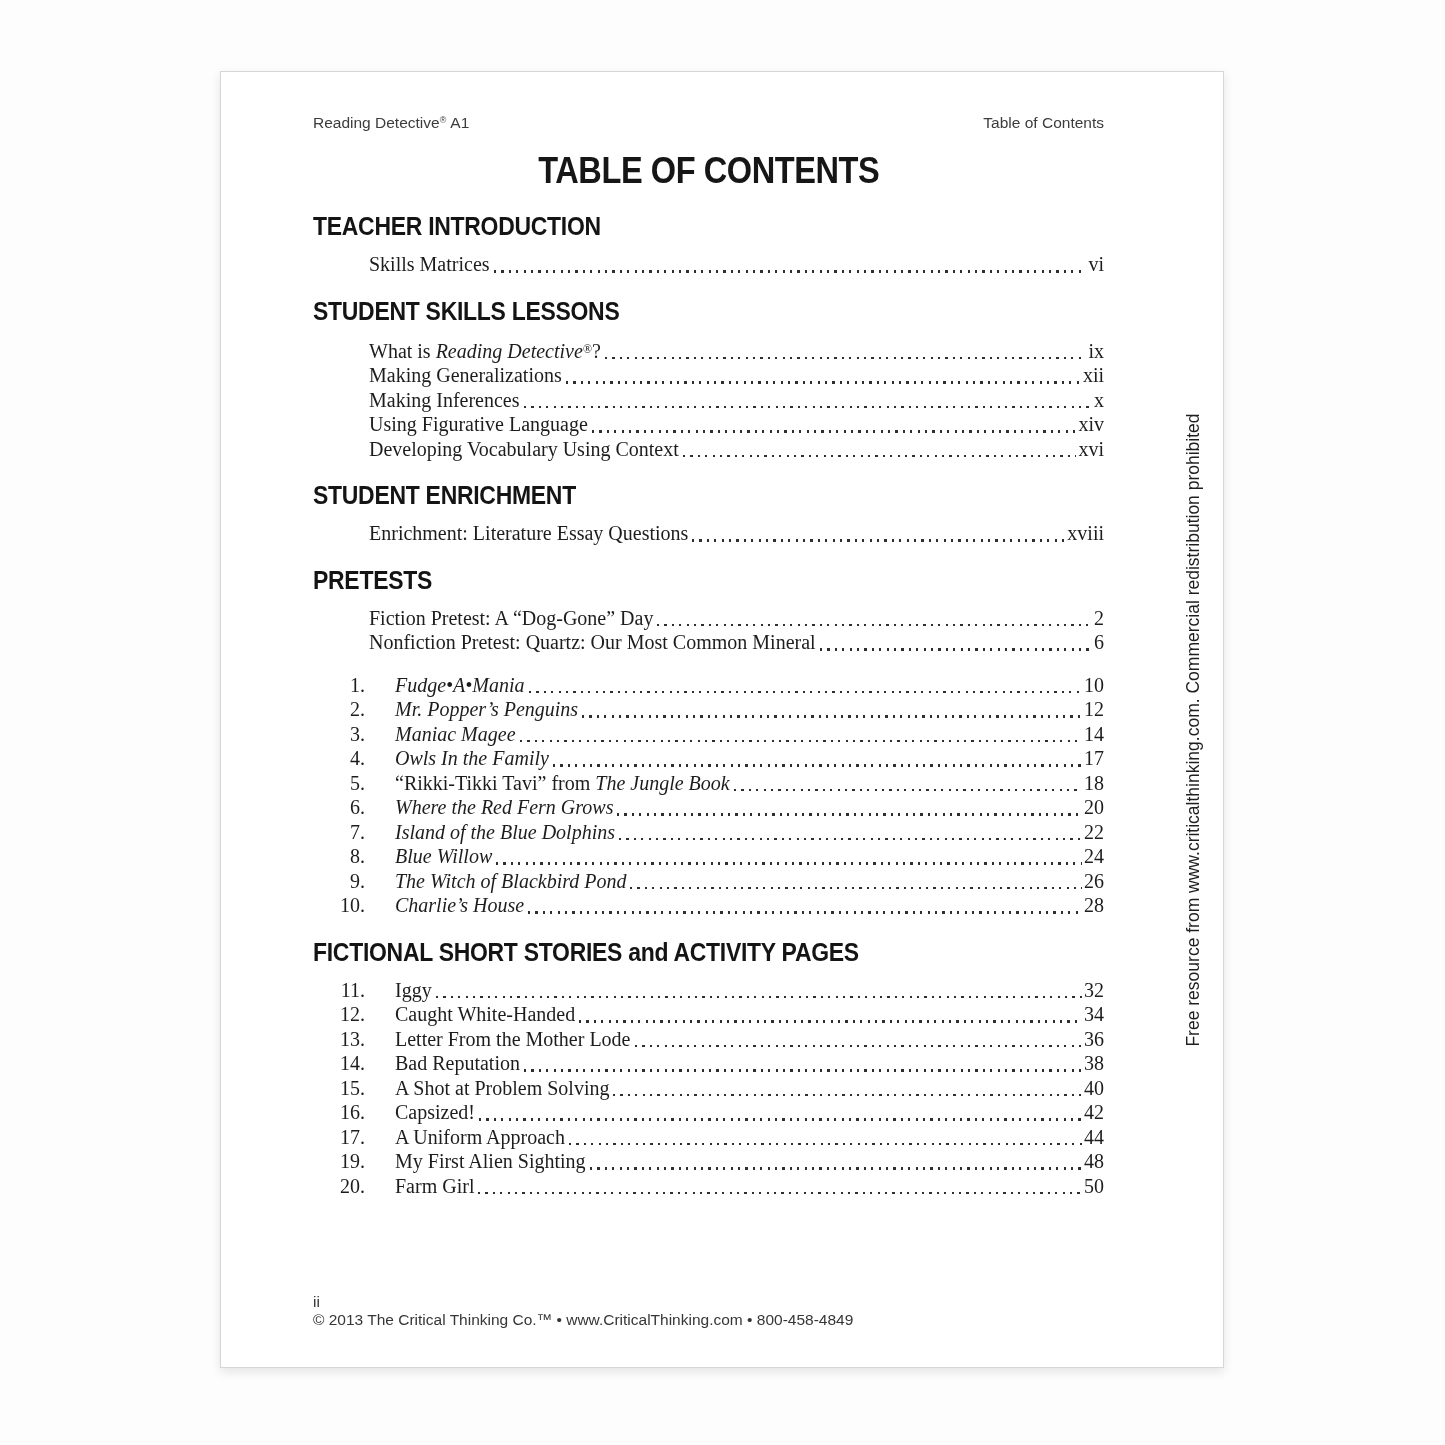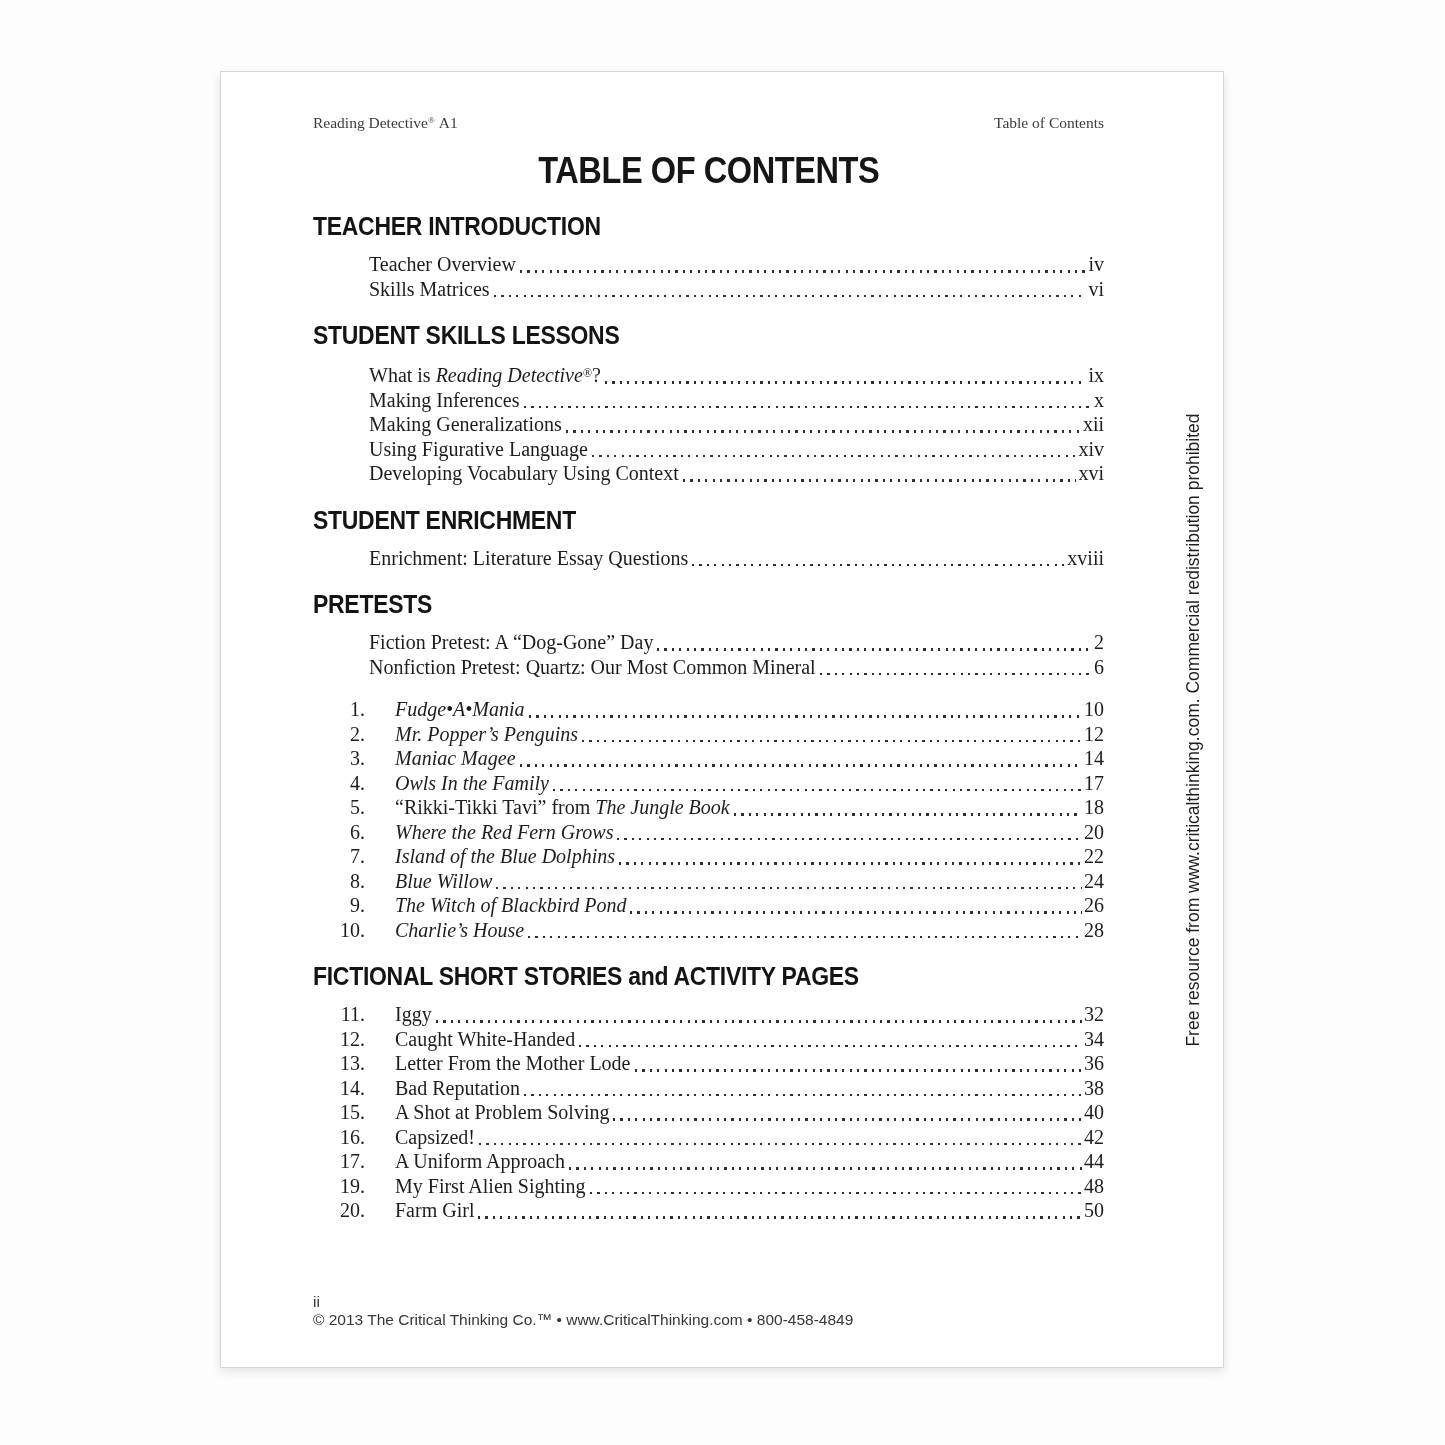--- a/index.html
+++ b/index.html
@@ -19,21 +19,20 @@
     border: 1px solid #d6d6d6;
     box-shadow: 0 4px 10px rgba(0,0,0,0.10);
     padding: 42px 119px 0 92px;
   }
   .runhead {
     display: flex;
     justify-content: space-between;
     align-items: baseline;
     font-size: 15.5px;
     color: #3c3c3c;
-    font-family: Liberation Serif, serif;
   }
   .runhead .hsup { font-size: 9px; vertical-align: 5px; }
   .runhead .hsuffix { margin-left: 4px; }
   .doc-title { text-align: center; margin-top: 18px; height: 42px; }
   .doc-title > span {
     display: inline-block;
     font-weight: bold;
     font-size: 37px;
     letter-spacing: -0.5px;
     color: #161616;
@@ -113,46 +112,41 @@
   </div>
 
   <div class="doc-title">
     <span>TABLE OF CONTENTS</span>
   </div>
 
   <div class="toc">
       <div class="section">
         <div class="sec-heading"><span>TEACHER INTRODUCTION</span></div>
         <div class="row plain">
-          <span class="etitle"><span>Teacher Overview</span></span>
-          <span class="leader"></span>
-          <span class="pagenum">iv</span>
-        </div>
-        <div class="row plain">
           <span class="etitle"><span>Skills Matrices</span></span>
           <span class="leader"></span>
           <span class="pagenum">vi</span>
         </div>
       </div>
       <div class="section">
         <div class="sec-heading"><span>STUDENT SKILLS LESSONS</span></div>
         <div class="row plain">
           <span class="etitle"><span>What is </span><span class="italic ">Reading Detective</span><span class="italic sup">®</span><span>?</span></span>
           <span class="leader"></span>
           <span class="pagenum">ix</span>
         </div>
         <div class="row plain">
+          <span class="etitle"><span>Making Generalizations</span></span>
+          <span class="leader"></span>
+          <span class="pagenum">xii</span>
+        </div>
+        <div class="row plain">
           <span class="etitle"><span>Making Inferences</span></span>
           <span class="leader"></span>
           <span class="pagenum">x</span>
-        </div>
-        <div class="row plain">
-          <span class="etitle"><span>Making Generalizations</span></span>
-          <span class="leader"></span>
-          <span class="pagenum">xii</span>
         </div>
         <div class="row plain">
           <span class="etitle"><span>Using Figurative Language</span></span>
           <span class="leader"></span>
           <span class="pagenum">xiv</span>
         </div>
         <div class="row plain">
           <span class="etitle"><span>Developing Vocabulary Using Context</span></span>
           <span class="leader"></span>
           <span class="pagenum">xvi</span>

